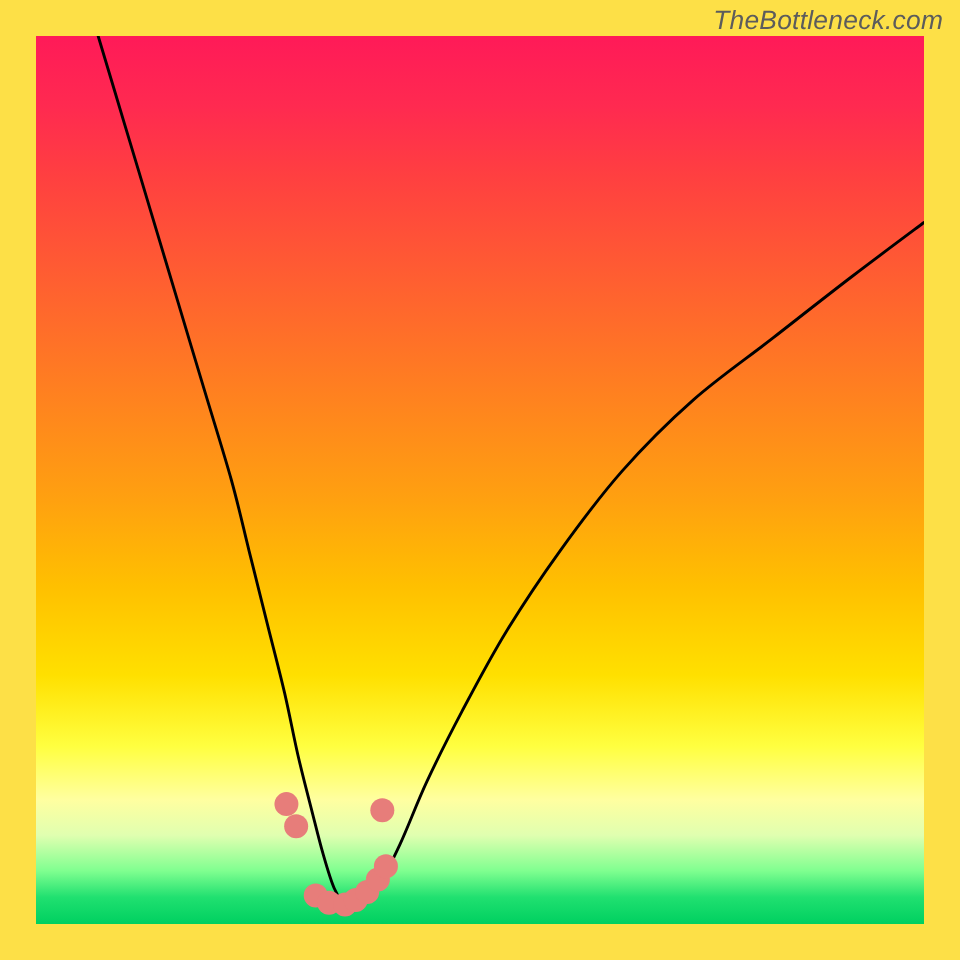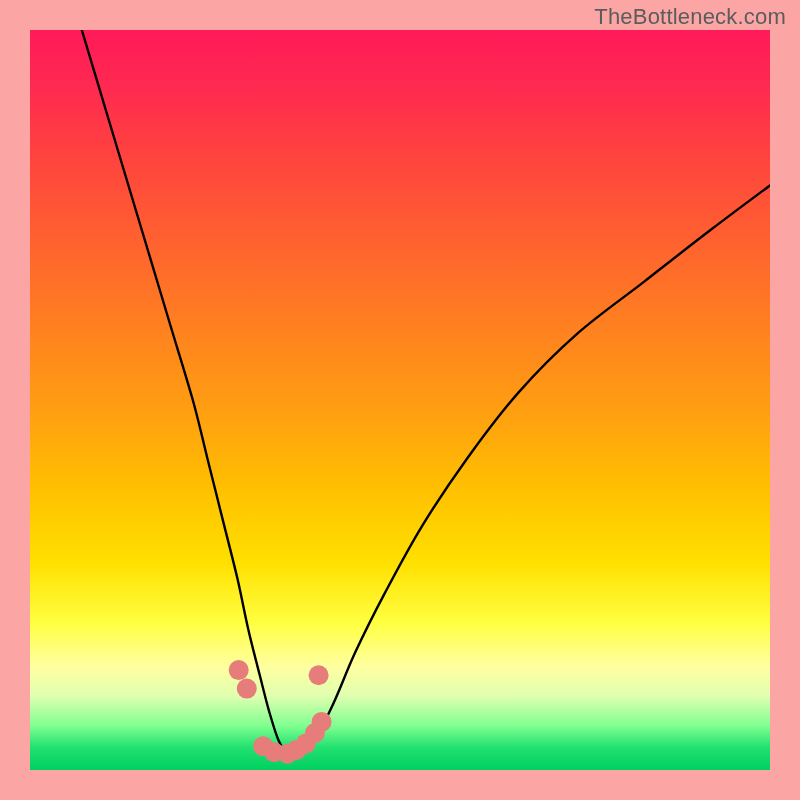--- a/index.html
+++ b/index.html
@@ -7,21 +7,22 @@
     padding: 0;
     width: 800px;
     height: 800px;
     overflow: hidden;
     background: #000;
     font-family: Arial, Helvetica, sans-serif;
   }
   .frame {
     position: absolute;
     inset: 0;
-    background: #fca5a5;
+    background: #fde047;
+    font-style: italic;
   }
   .plot {
     position: absolute;
     left: 30px;
     top: 30px;
     width: 740px;
     height: 740px;
     overflow: hidden;
   }
   .gradient {

